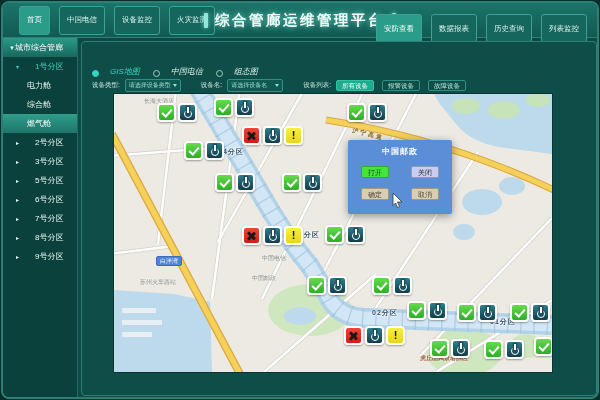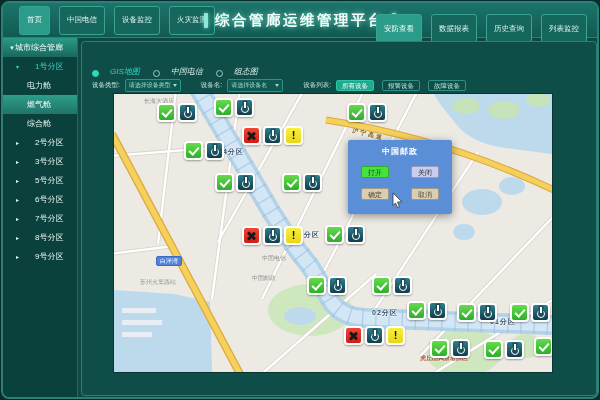--- a/index.html
+++ b/index.html
@@ -131,25 +131,25 @@
       <span>城市综合管廊</span>
     </div>
     <div id="side-items">
         <div class="side-item open">
           <span class="s-caret">▾</span>
           <span class="s-label">1号分区</span>
         </div>
         <div class="side-item child">
           <span class="s-label">电力舱</span>
         </div>
+        <div class="side-item child">
+          <span class="s-label">综合舱</span>
+        </div>
         <div class="side-item child selected">
           <span class="s-label">燃气舱</span>
-        </div>
-        <div class="side-item child">
-          <span class="s-label">综合舱</span>
         </div>
         <div class="side-item ">
           <span class="s-caret">▸</span>
           <span class="s-label">2号分区</span>
         </div>
         <div class="side-item ">
           <span class="s-caret">▸</span>
           <span class="s-label">3号分区</span>
         </div>
         <div class="side-item ">

